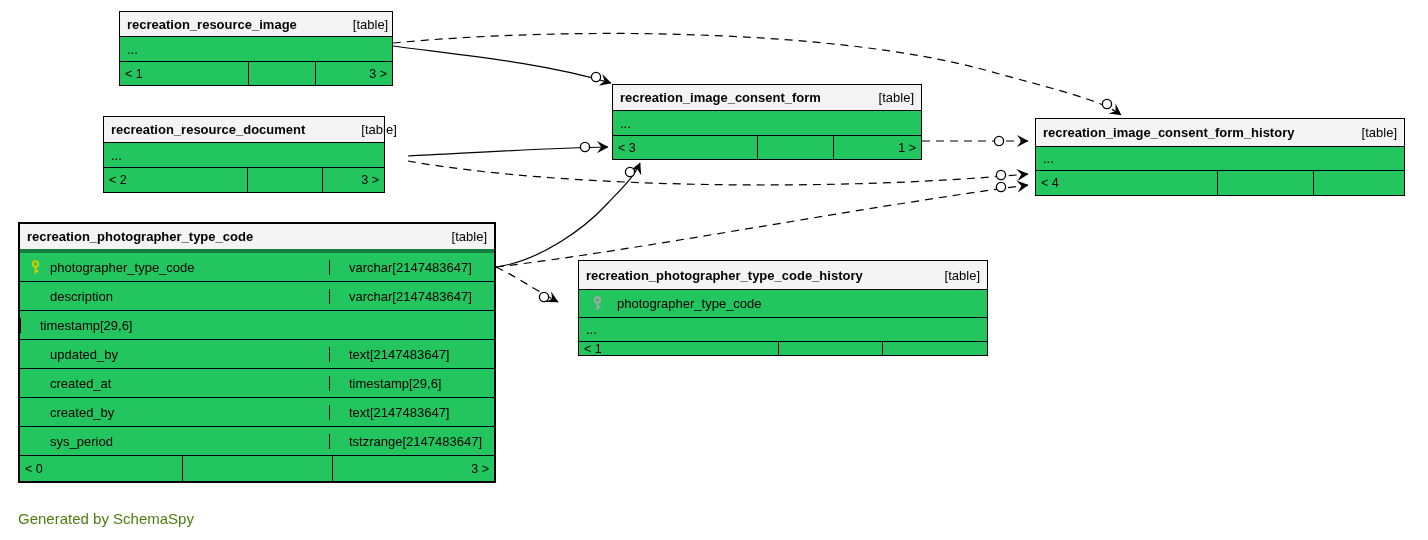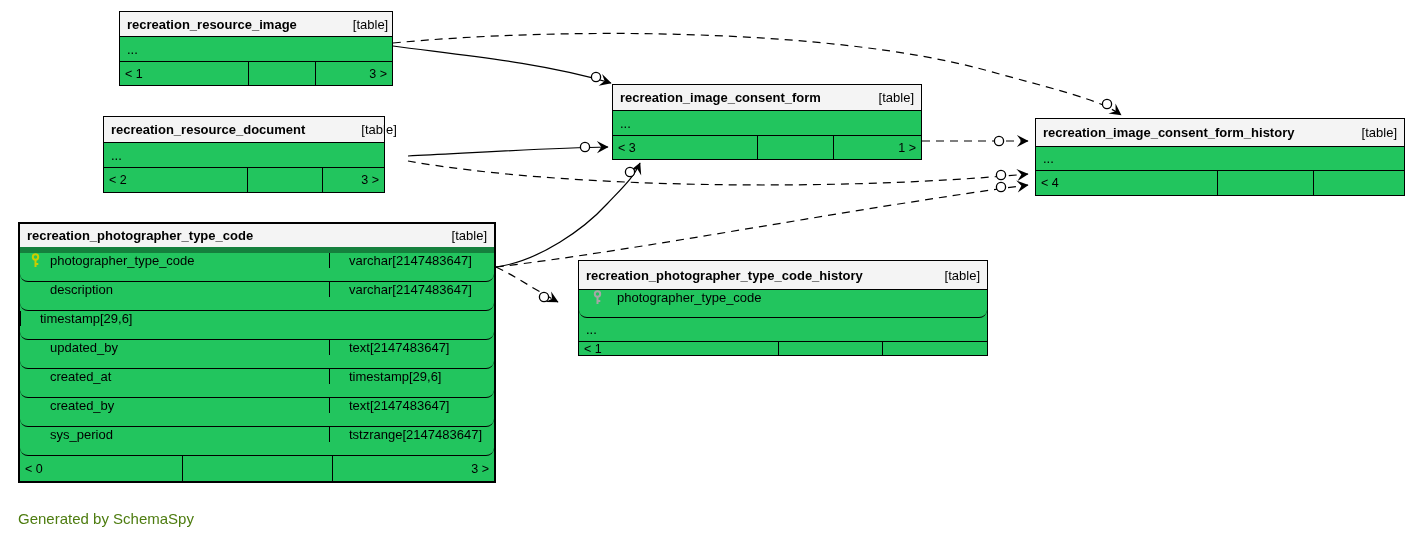--- a/index.html
+++ b/index.html
@@ -5,27 +5,27 @@
   * { margin:0; padding:0; box-sizing:border-box; }
   html,body { width:1428px; height:540px; background:#ffffff; }
   body { font-family:"Liberation Sans","DejaVu Sans",sans-serif; position:relative; overflow:hidden; color:#000; }
 
   svg.wires { position:absolute; left:0; top:0; z-index:1; pointer-events:none; }
 
   .tbl { position:absolute; background:#22c55e; border:1px solid #000; display:flex; flex-direction:column; z-index:2; }
   .tbl.focus { border:2px solid #000; }
 
   .tbl-header { display:flex; justify-content:space-between; align-items:center; background:#f4f4f4; border-bottom:1px solid #000; padding:0 7px; flex:0 0 auto; }
-  .tbl.focus .tbl-header { border-bottom:6px solid #15803d; }
+  .tbl.focus .tbl-header { border-bottom:4px solid #15803d; }
   .tbl-title { font-weight:bold; font-size:13px; white-space:nowrap; }
   .tbl-badge { font-size:13px; white-space:nowrap; margin-left:12px;padding-left:44px; }
 
   .ellipsis-row { display:flex; align-items:center; border-bottom:1px solid #000; padding:0 7px; font-size:13px; flex:0 0 auto; }
 
-  .col-row { display:flex; align-items:flex-start; border-bottom:1px solid #000; font-size:13px; flex:0 0 auto;border-radius:8px; }
+  .col-row { display:flex; align-items:center; border-bottom:1px solid #000; font-size:13px; flex:0 0 auto; }
   .col-name { flex:1 1 auto; display:flex; align-items:center; padding-left:9px; gap:9px; }
   .col-name .keyslot { width:12px; display:flex; justify-content:center; }
   .col-type { flex:0 0 165px; border-left:1px solid #000; display:flex; align-items:center; padding-left:19px; }
 
   .footer-row { display:flex; align-items:stretch; font-size:12.5px; flex:1 1 auto; }
   .fcell { border-right:1px solid #000; display:flex; align-items:center; padding:0 5px; overflow:hidden; }
   .fcell.last { border-right:none; flex:1 1 auto; justify-content:flex-end; }
 
   .note { position:absolute; left:18px; top:510px; font-size:15px; color:#4d7c0f; z-index:2; }
 </style>

